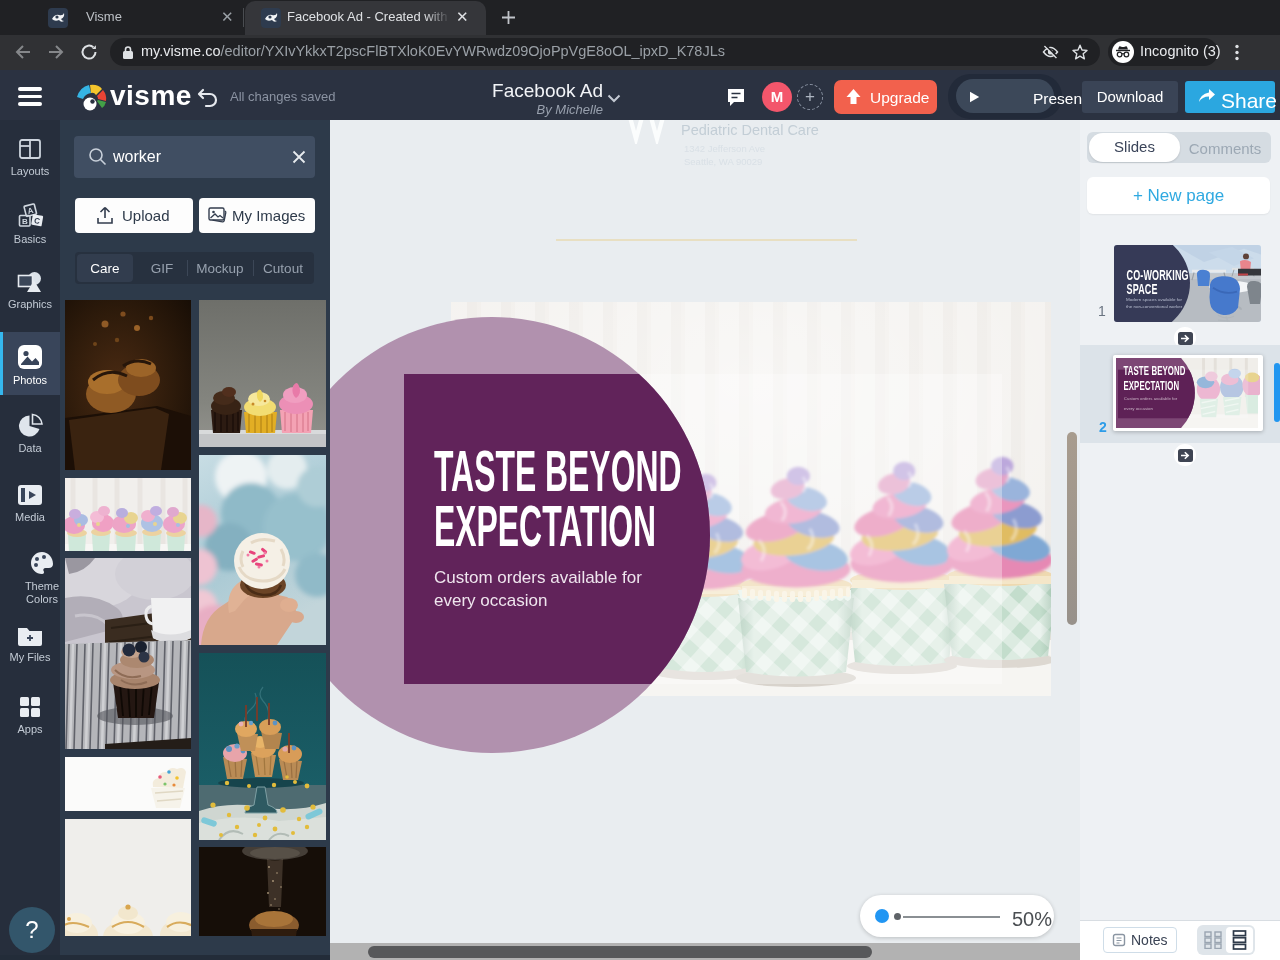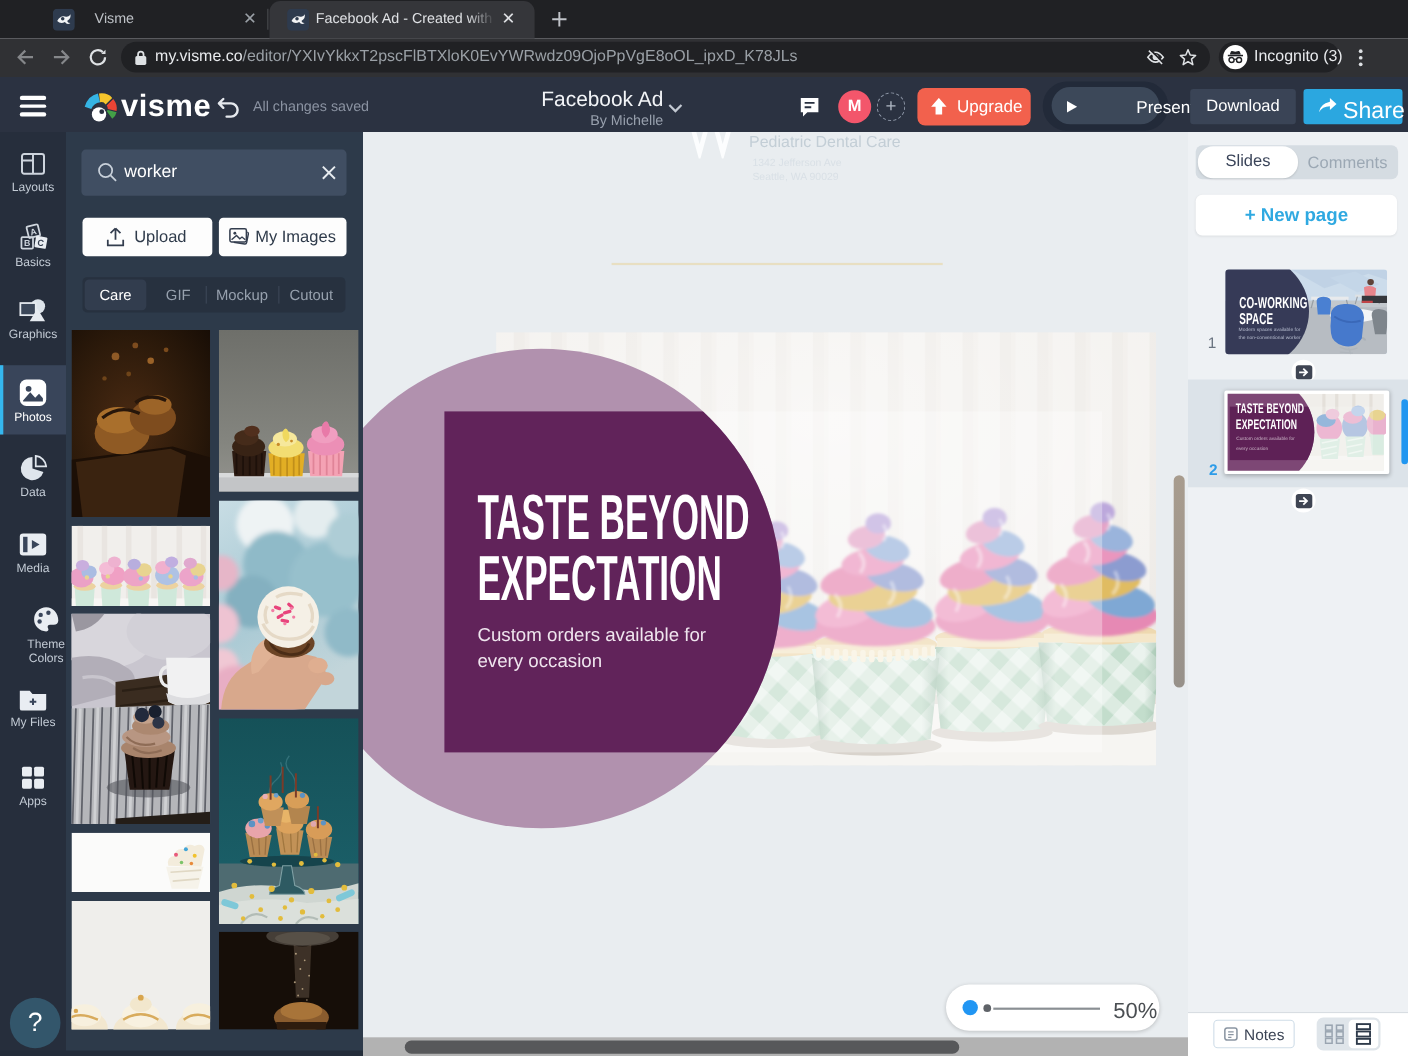--- a/index.html
+++ b/index.html
@@ -93,21 +93,21 @@
   <circle cx="16" cy="24" r="6.5" fill="#fff"></circle>
   <circle cx="18.5" cy="21.5" r="2.2" fill="#293140"></circle>
 </svg>
 <div class="abs" style="left:110px;top:80px;font-size:28px;font-weight:bold;letter-spacing:0.5px;color:#fff;">visme</div>
 <svg class="abs" style="left:196px;top:85px;" width="24" height="24" viewBox="0 0 24 24">
     <path d="M7 5 L3 9 L7 13 M3.5 9 H14 a6 6 0 0 1 0 12 H10" stroke="#e6e9ee" stroke-width="2.2" fill="none" stroke-linecap="round" stroke-linejoin="round"></path>
   </svg>
 <div class="abs" style="left:230px;top:89px;font-size:13px;color:#8b93a2;">All changes saved</div>
 
 <div class="abs" style="left:403px;top:80px;width:200px;text-align:right;font-size:19px;color:#f2f4f7;">Facebook Ad</div>
-<div class="abs" style="left:403px;top:102px;width:200px;text-align:right;font-size:13px;color:#98a0ad;">By Michelle</div>
+<div class="abs" style="left:403px;top:102px;width:200px;text-align:right;font-size:13px;font-style:italic;color:#98a0ad;">By Michelle</div>
 <svg class="abs" style="left:607px;top:94px;" width="14" height="9" viewBox="0 0 14 9">
     <path d="M1.5 1.5 L7 7 L12.5 1.5" stroke="#c3c9d2" stroke-width="2" fill="none"></path>
   </svg>
 
 <svg class="abs" style="left:726px;top:87px;" width="20" height="20" viewBox="0 0 20 20">
     <path d="M2 2 h16 v13 h-10 l-4 4 v-4 h-2 z" fill="#fff"></path>
     <path d="M5.5 6.5 h9 M5.5 10.5 h6" stroke="#293140" stroke-width="1.6"></path>
   </svg>
 
 <div class="abs" style="left:762px;top:82px;width:30px;height:30px;border-radius:50%;background:#f3566b;color:#fff;font-size:15px;font-weight:bold;text-align:center;line-height:30px;">M</div>
@@ -701,21 +701,21 @@
   <div class="abs" style="left:682px;top:788px;font-size:20px;color:#4a4e52;">50%</div>
 </div>
 
 <div class="abs" style="left:1080px;top:120px;width:200px;height:840px;background:#eef1f4;"></div>
 
 <div class="abs" style="left:1087px;top:132px;width:184px;height:31px;background:#d5dce2;border-radius:6px;"></div>
 <div class="abs" style="left:1089px;top:133px;width:91px;height:29px;background:#fff;border-radius:14px;box-shadow:0 1px 2px rgba(0,0,0,0.12);font-size:15px;color:#3a4459;text-align:center;line-height:28px;">Slides</div>
 <div class="abs" style="left:1185px;top:140px;width:80px;font-size:15px;color:#9ca8b4;text-align:center;">Comments</div>
 
 <div class="abs" style="left:1087px;top:177px;width:183px;height:37px;background:#fff;border-radius:6px;box-shadow:0 1px 2px rgba(0,0,0,0.06);"></div>
-<div class="abs" style="left:1087px;top:186px;width:183px;text-align:center;font-size:17px;font-weight:bold;color:#2fa9e1;">+ New page</div>
+<div class="abs" style="left:1087px;top:186px;width:183px;text-align:center;font-size:17px;font-weight:normal;color:#2fa9e1;">+ New page</div>
 
 <div class="abs" style="left:1098px;top:303px;font-size:14px;color:#6a7480;">1</div>
 <svg class="abs" style="left:1114px;top:245px;border-radius:3px;" width="147" height="77" viewBox="0 0 147 81" preserveAspectRatio="none">
   <rect width="147" height="81" fill="#ccdceb"></rect>
   <path d="M60 0 L90 18 L130 4 L147 10 V0z" fill="#bdd0e4" opacity="0.8"></path>
   <path d="M95 8 L120 22 L140 14 L118 2z" fill="#c4d6e8"></path>
   <rect y="30" width="147" height="51" fill="#b7bcc2"></rect>
   <path d="M60 30 H147 V36 H60z" fill="#c3c8cd"></path>
   <g>
     <rect x="78" y="26" width="34" height="3" fill="#e8eaec"></rect>

